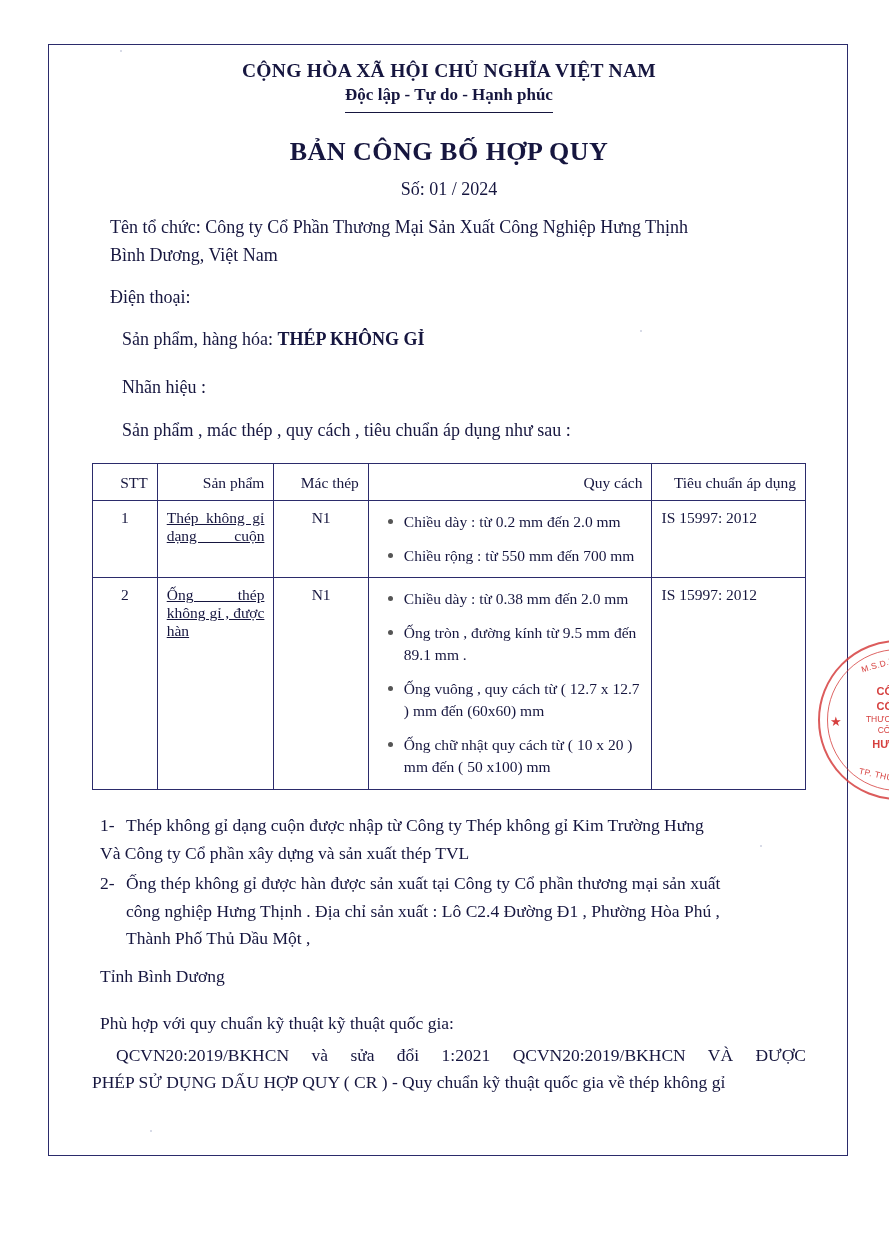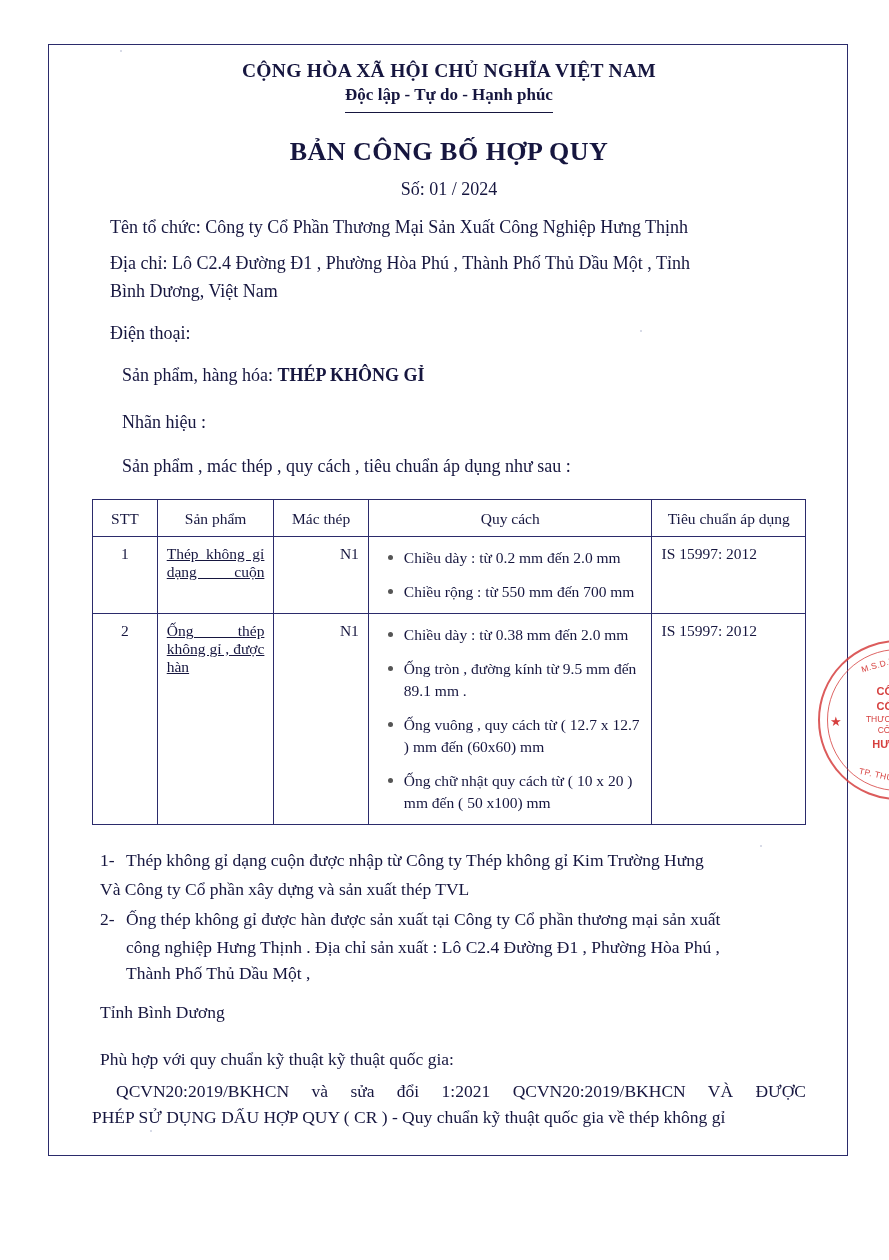--- a/index.html
+++ b/index.html
@@ -87,26 +87,26 @@
     color: #16163f;
   }
   table.spec th, table.spec td {
     border: 1px solid #2b2b6b;
     vertical-align: top;
     padding: 8px 9px;
     font-weight: normal;
   }
   table.spec thead th {
     padding-top: 10px;
-    text-align: center;
+    text-align: right;
     font-size: 15.5px;
   }
   th.c-stt, td.c-stt { width: 52px; text-align: center; }
   th.c-prod, td.c-prod { width: 118px; }
-  th.c-grade, td.c-grade { width: 92px; text-align: right; }
+  th.c-grade, td.c-grade { width: 92px; text-align: center; }
   th.c-spec, td.c-spec { width: 330px; }
   th.c-std, td.c-std { width: 166px; }
 
   td.c-prod { text-align: justify; text-align-last: justify; text-decoration: underline; }
   td.c-stt { padding-top: 10px; }
   td.c-grade { padding-top: 10px; }
   td.c-std { padding-top: 10px; }
 
   ul.bullets {
     margin: 2px 0 2px 0;
@@ -231,21 +231,20 @@
 
   <div class="center national-title">CỘNG HÒA XÃ HỘI CHỦ NGHĨA VIỆT NAM</div>
   <div class="center national-sub">
     <span class="u">Độc lập - Tự do - Hạnh phúc</span>
   </div>
 
   <div class="center main-title">BẢN CÔNG BỐ HỢP QUY</div>
   <div class="center doc-number">Số: 01 / 2024</div>
 
   <div class="para indent">Tên tổ chức: Công ty Cổ Phần Thương Mại Sản Xuất Công Nghiệp Hưng Thịnh</div>
-  <div class="para indent" style="margin-top:8px">Địa chỉ: Lô C2.4 Đường Đ1 , Phường Hòa Phú , Thành Phố Thủ Dầu Một , Tỉnh</div>
   <div class="para indent" style="margin-top:0">Bình Dương, Việt Nam</div>
   <div class="para indent">Điện thoại:</div>
 
   <div class="para indent2">
     <span>Sản phẩm, hàng hóa:</span>
     <b>THÉP KHÔNG GỈ</b>
   </div>
   <div class="para indent2" style="margin-top:20px">Nhãn hiệu :</div>
   <div class="para indent2" style="margin-top:16px">Sản phẩm , mác thép , quy cách , tiêu chuẩn áp dụng như sau :</div>
 

